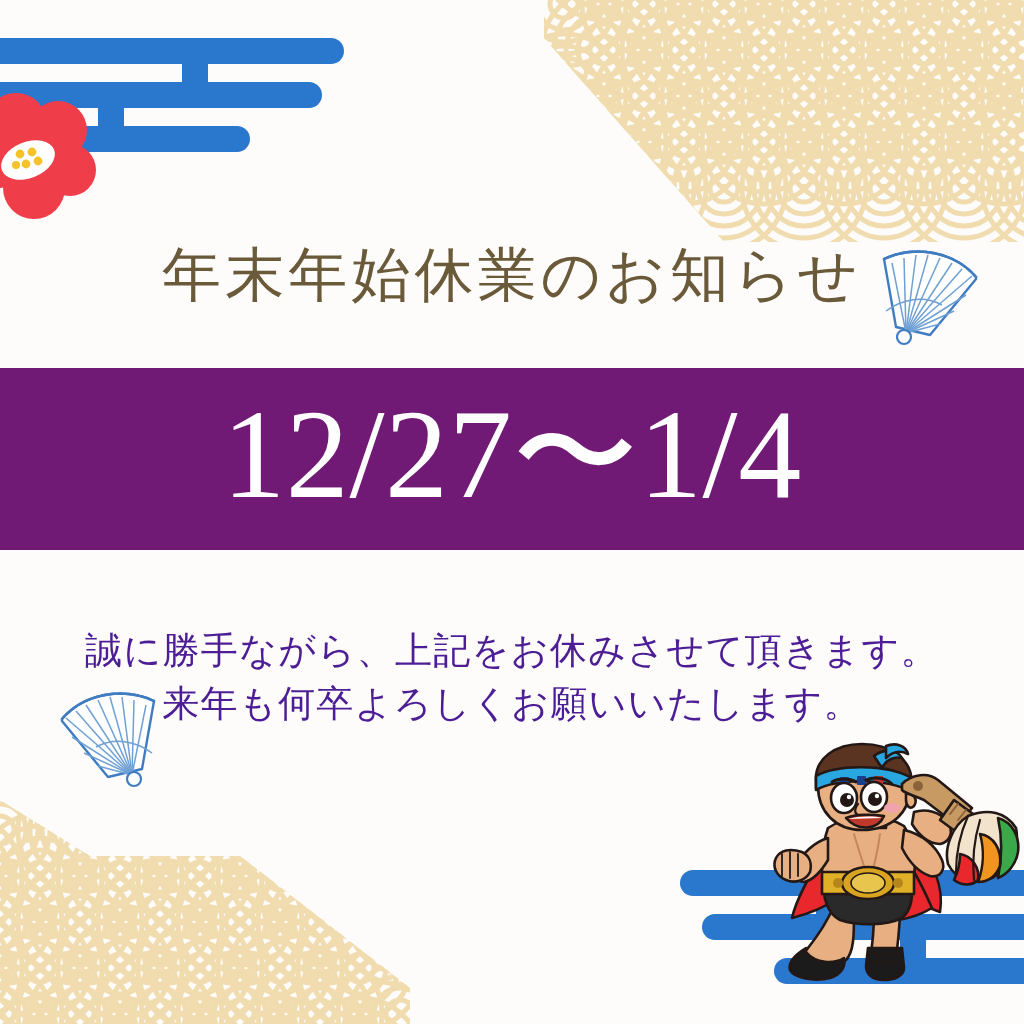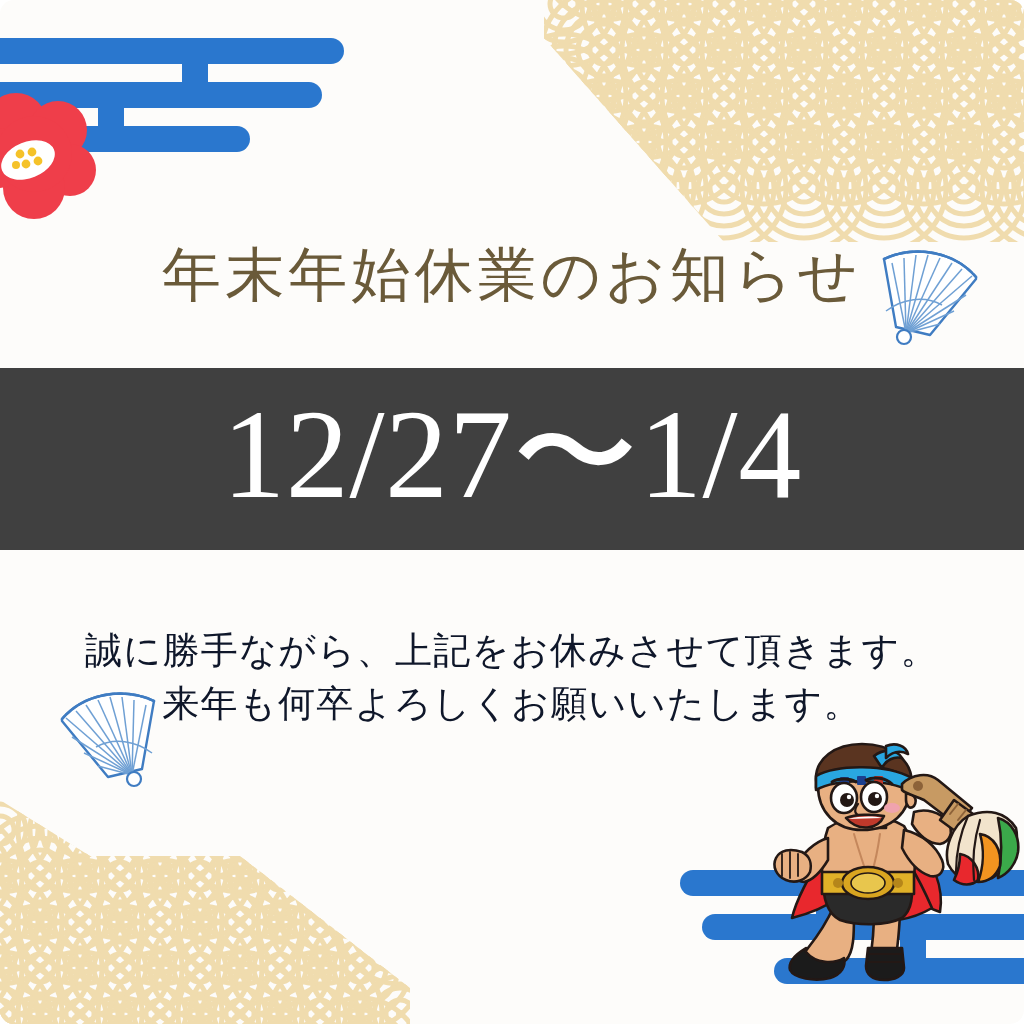--- a/index.html
+++ b/index.html
@@ -7,21 +7,20 @@
     padding: 0;
     background: #ffffff;
   }
   #poster {
     position: relative;
     width: 1024px;
     height: 1024px;
     background: #fdfcfa;
     overflow: hidden;
     font-family: "Liberation Serif", "DejaVu Serif", serif;
-    border-radius: 14px;
   }
 
   
   .wave-field {
     position: absolute;
     pointer-events: none;
   }
   .wave-tr {
     top: -58px;
     right: -40px;
@@ -99,21 +98,21 @@
     white-space: nowrap;
   }
 
   
   .date-banner {
     position: absolute;
     top: 368px;
     left: 0;
     width: 1024px;
     height: 182px;
-    background: #404040;
+    background: #701a75;
     display: flex;
     align-items: center;
     justify-content: center;
   }
   .date-text {
     color: #ffffff;
     font-size: 126px;
     line-height: 1;
     font-weight: 400;
     letter-spacing: 0.005em;
@@ -121,21 +120,21 @@
     transform: translateY(-4px);
   }
 
   
   .body-block {
     position: absolute;
     top: 624px;
     left: 0;
     width: 1024px;
     text-align: center;
-    color: #0f172a;
+    color: #4c1d95;
   }
   .body-line {
     font-size: 37px;
     line-height: 53px;
     letter-spacing: 0.035em;
     white-space: nowrap;
   }
 
   
   .mascot {

